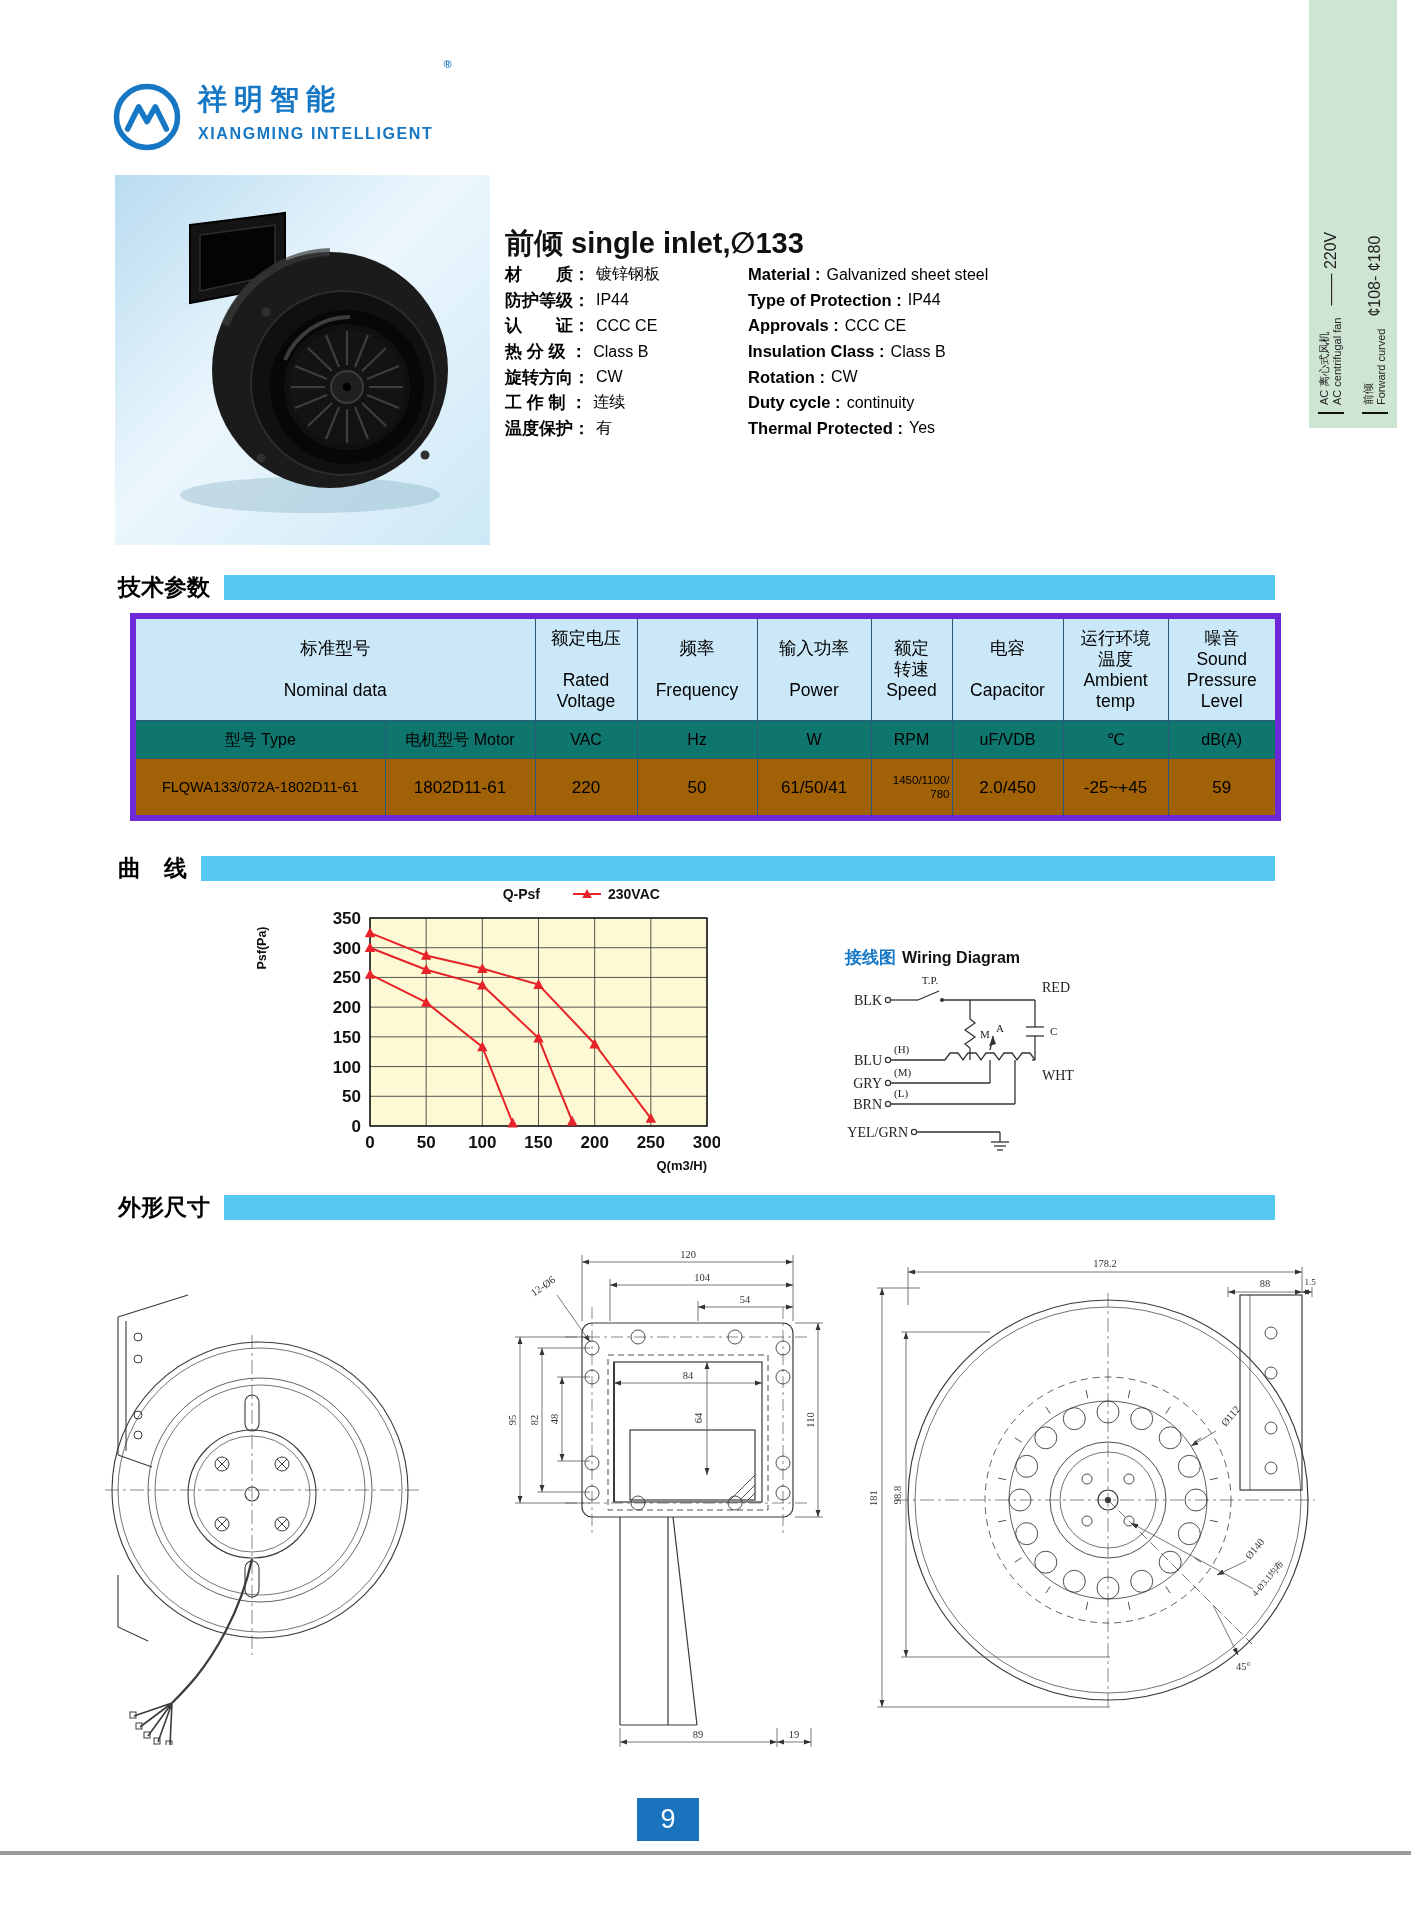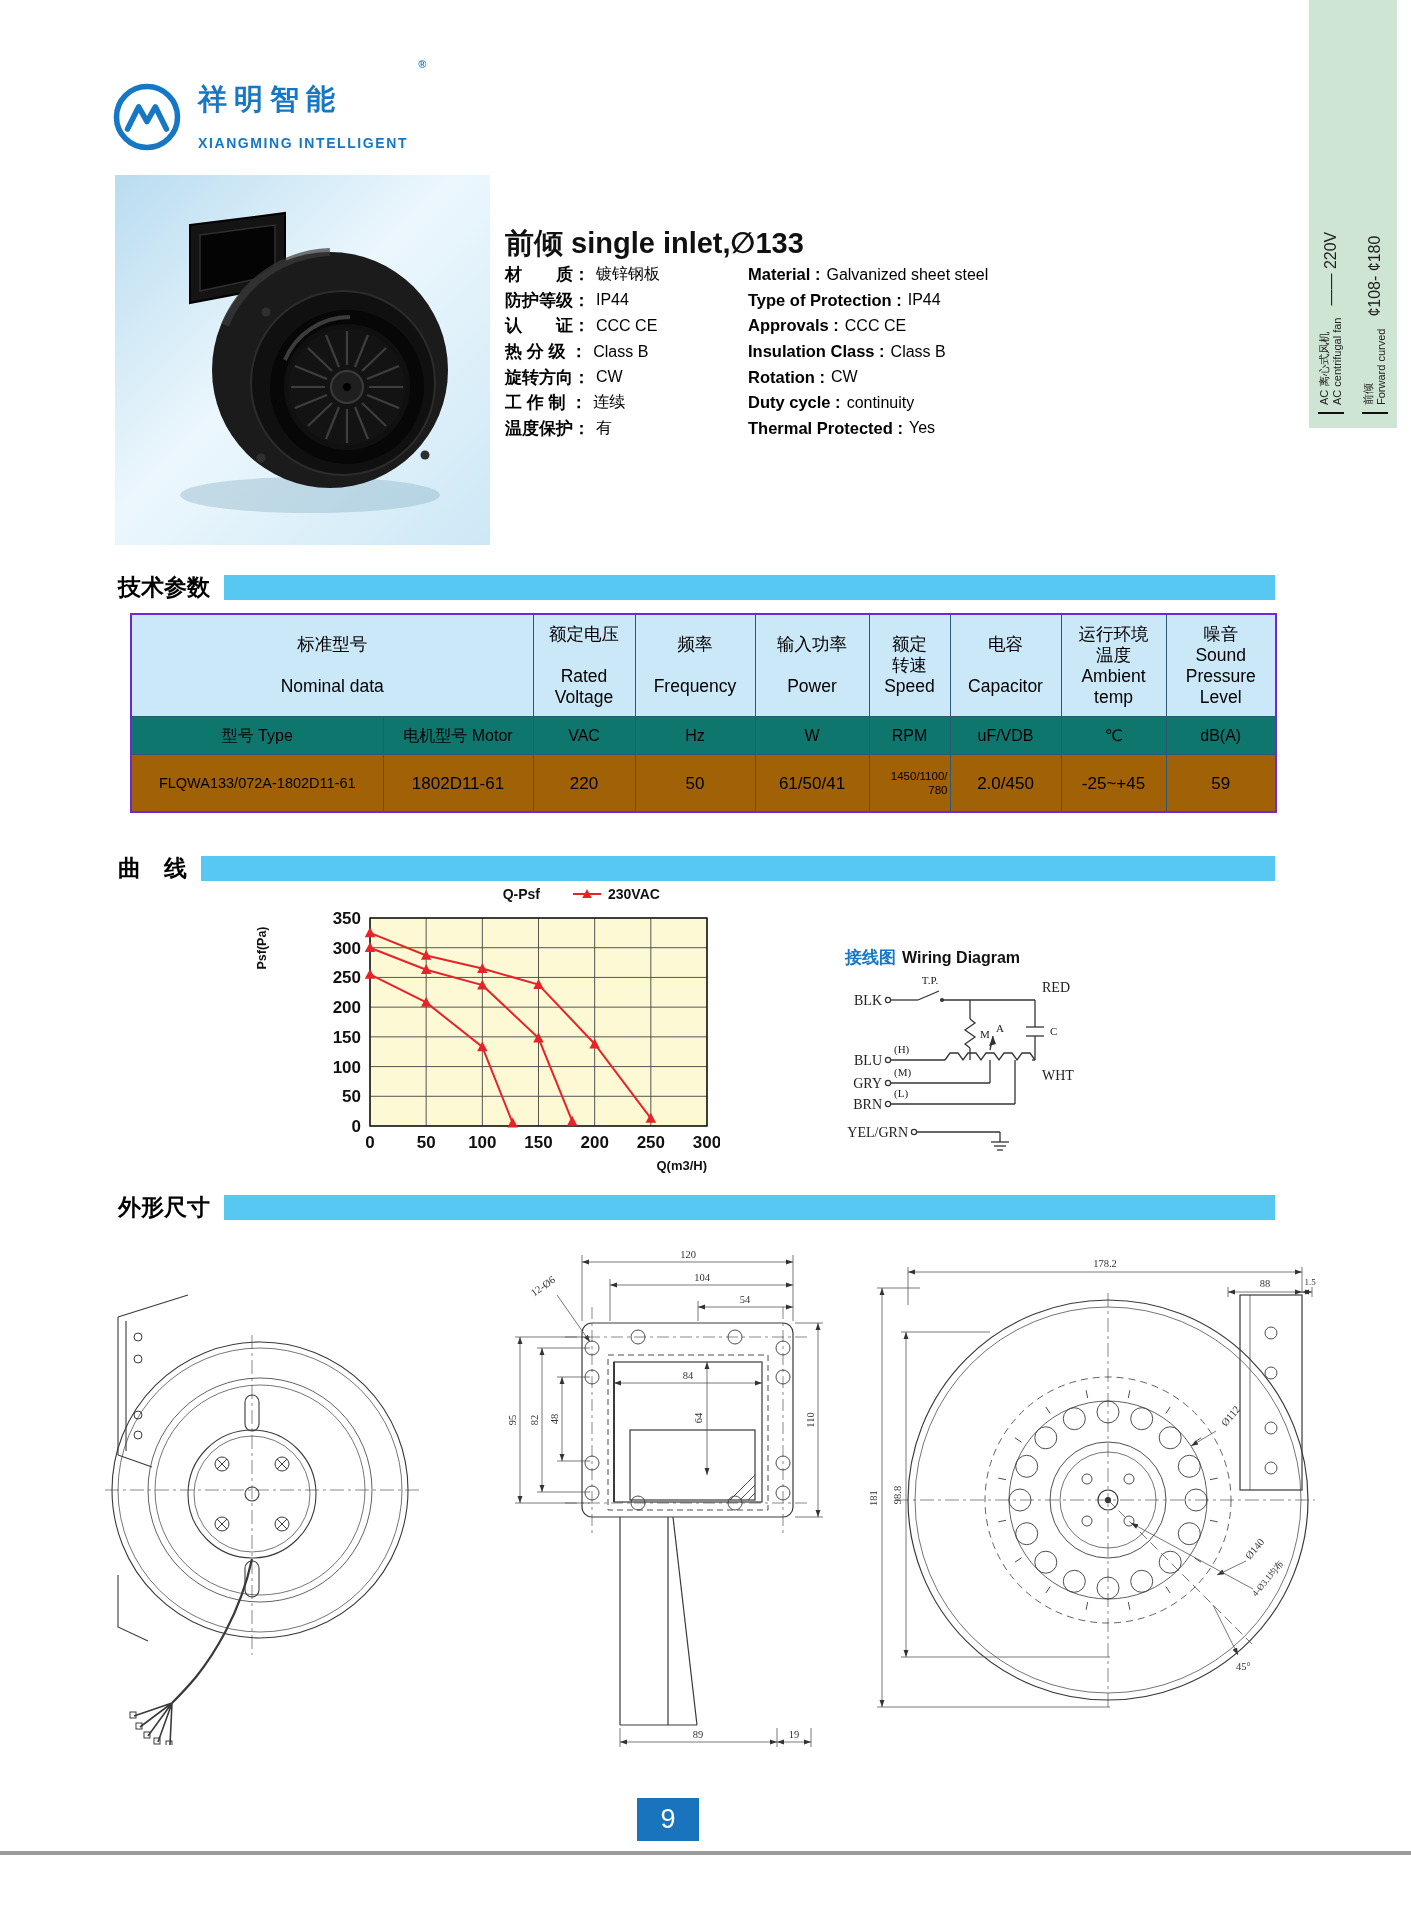--- a/index.html
+++ b/index.html
@@ -3,21 +3,21 @@
 <meta charset="utf-8">
 <style>
   html,body{margin:0;padding:0;background:#ffffff;}
   #page{position:relative;width:1411px;height:1914px;background:#fff;overflow:hidden;
         font-family:"Liberation Sans","DejaVu Sans",sans-serif;color:#000;}
   .abs{position:absolute;}
 
   
   .logo{left:110px;top:80px;display:flex;gap:14px;}
   .logo-txt .cn{font-size:29px;font-weight:bold;color:#1677c4;letter-spacing:7px;}
-  .logo-txt .en{font-size:14px;font-weight:bold;color:#1677c4;letter-spacing:1.6px;margin-top:15px;}
+  .logo-txt .en{font-size:16px;font-weight:bold;color:#1677c4;letter-spacing:1.6px;margin-top:5px;}
   .reg{font-size:11px;color:#1677c4;vertical-align:top;position:relative;top:-22px;left:-4px;font-weight:bold;}
 
   
   .photo{left:115px;top:175px;width:375px;height:370px;
          background:linear-gradient(135deg,#b9dcf0 0%,#ecf7fd 46%,#cde8f6 100%);}
 
   
   .title{left:505px;top:174px;white-space:nowrap;}
   .title .cn{font-size:40px;font-weight:bold;color:#1677c4;}
   .title .en{font-size:35px;color:#1a1a1a;margin-left:10px;}
@@ -35,21 +35,21 @@
   
   .sec{left:118px;width:1157px;display:flex;align-items:center;}
   .sec .sec-label{font-size:23px;font-weight:bold;white-space:pre;}
   .sec .sec-bar{flex:1;height:25px;background:#56c8f2;margin-left:14px;}
 
   
   .params-wrap{left:130px;top:613px;width:1145px;}
   table.params{border-collapse:collapse;width:1145px;table-layout:fixed;}
   table.params td{border:1px solid #2a5a78;text-align:center;vertical-align:middle;
                   white-space:pre-line;line-height:21px;padding:2px;}
-  table.params{border:2px solid #6d28d9;}
+  table.params{border:6px solid #6d28d9;}
   tr.h1 td{background:#cbe8f8;height:97px;font-size:17.5px;}
   tr.h2 td{background:#0f766e;height:33px;font-size:16px;}
   tr.dat td{height:52px;font-size:17px;background:#a16207;}
   tr.dat td.model{font-size:14.5px;}
   tr.dat td.small-cell{font-size:11.5px;text-align:right;padding-left:4px;line-height:14px;}
 
   
   .side-tab{left:1309px;top:0;width:88px;height:428px;background:#cfe5d3;}
   .side-rot{position:absolute;left:0;top:424px;width:330px;height:88px;
             transform-origin:0 0;transform:rotate(-90deg);

